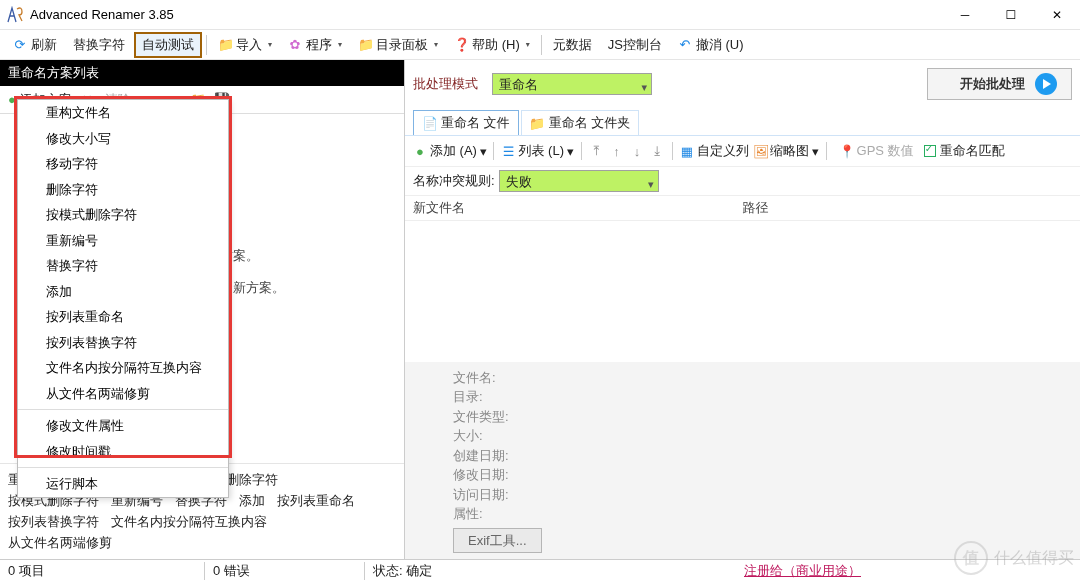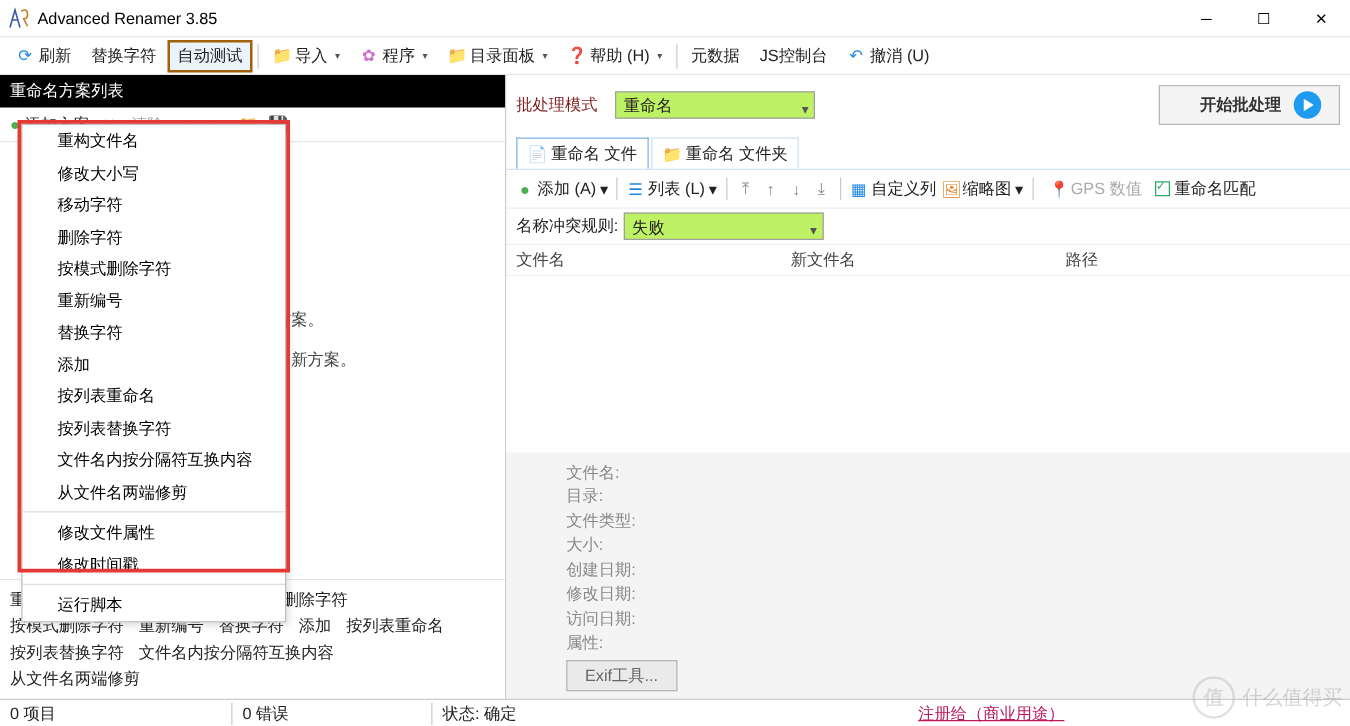--- a/index.html
+++ b/index.html
@@ -232,21 +232,20 @@
           <span>重命名匹配</span>
         </div>
     </div>
     <div class="conflict-row">
       <span>名称冲突规则:</span>
       <div class="select-like" style="min-width:160px">
           <span>失败</span>
         </div>
     </div>
     <div class="cols">
-      <div>文件名</div>
       <div>新文件名</div>
       <div>路径</div>
     </div>
     <div class="filearea"></div>
     <div class="details">
       <div>文件名:</div>
       <div>目录:</div>
       <div>文件类型:</div>
       <div>大小:</div>
       <div>创建日期:</div>
@@ -273,21 +272,21 @@
   <div class="mi">从文件名两端修剪</div>
   <div class="msep"></div>
   <div class="mi">修改文件属性</div>
   <div class="mi">修改时间戳</div>
   <div class="msep"></div>
   <div class="mi">运行脚本</div>
 </div>
 <div class="highlight-box"></div>
 
 <div class="statusbar">
-  <div style="width:186px;border-right:1px solid #ccc">0 项目</div>
+  <div style="width:205px;border-right:1px solid #ccc">0 项目</div>
   <div style="width:160px;border-right:1px solid #ccc">0 错误</div>
   <div style="width:160px">状态: 确定</div>
   <div class="reg">注册给（商业用途）</div>
 </div>
 
 <div class="watermark">
   <span class="circ">值</span>
     <span>什么值得买</span>
 </div>
 

